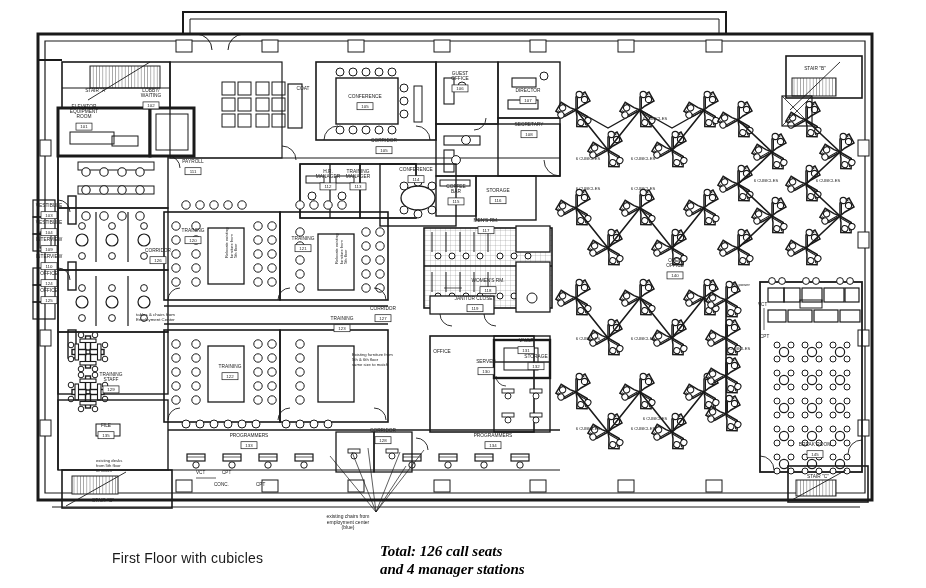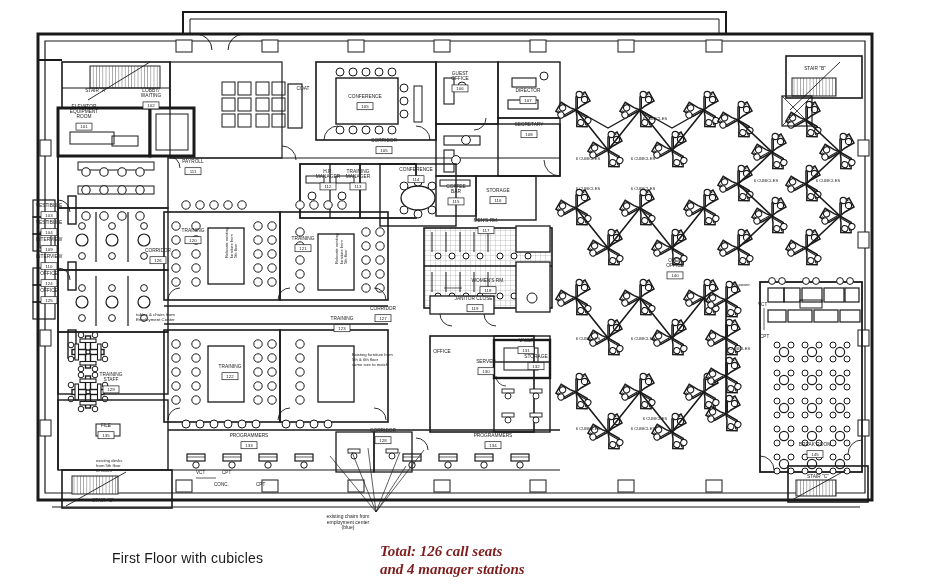--- a/index.html
+++ b/index.html
@@ -3,21 +3,21 @@
 <meta charset="utf-8">
 <title>First Floor Plan</title>
 <style>
   html,body{margin:0;padding:0;background:#ffffff;}
   body{width:926px;height:588px;overflow:hidden;
        font-family:"Liberation Sans",sans-serif;color:#111;}
   #page{position:relative;width:926px;height:588px;background:#fff;}
   #plan{position:absolute;left:0;top:0;}
   .cap{position:absolute;white-space:pre-line;}
   #cap-left{left:112px;top:550px;font-size:14px;font-family:"Liberation Sans",sans-serif;color:#1a1a1a;letter-spacing:.2px;}
-  #cap-right{left:380px;top:542px;font-size:15px;font-family:"Liberation Serif",serif;font-style:italic;font-weight:700;color:#7f1d1d;line-height:1.22;}
+  #cap-right{left:380px;top:542px;font-size:15px;font-family:"Liberation Serif",serif;font-style:italic;font-weight:700;color:#000000;line-height:1.22;}
   svg text{font-family:"Liberation Sans",sans-serif;fill:#222;}
 </style>
 </head>
 <body>
 
 <div id="page">
 
   <svg id="plan" width="926" height="588" viewBox="0 0 926 588">
     <defs>
 

